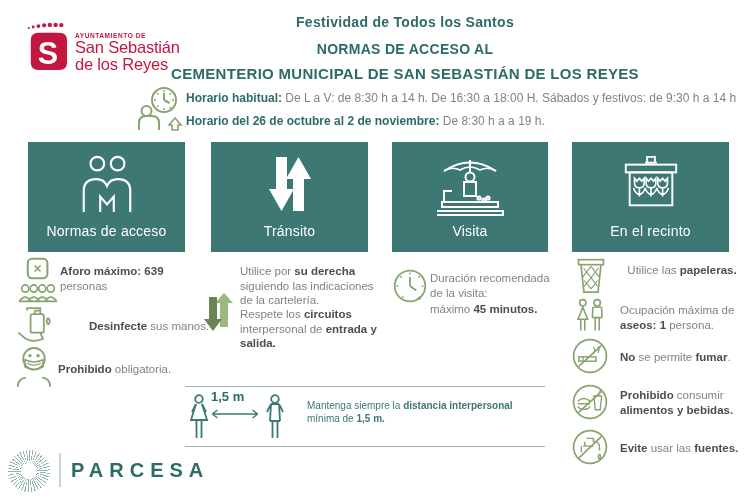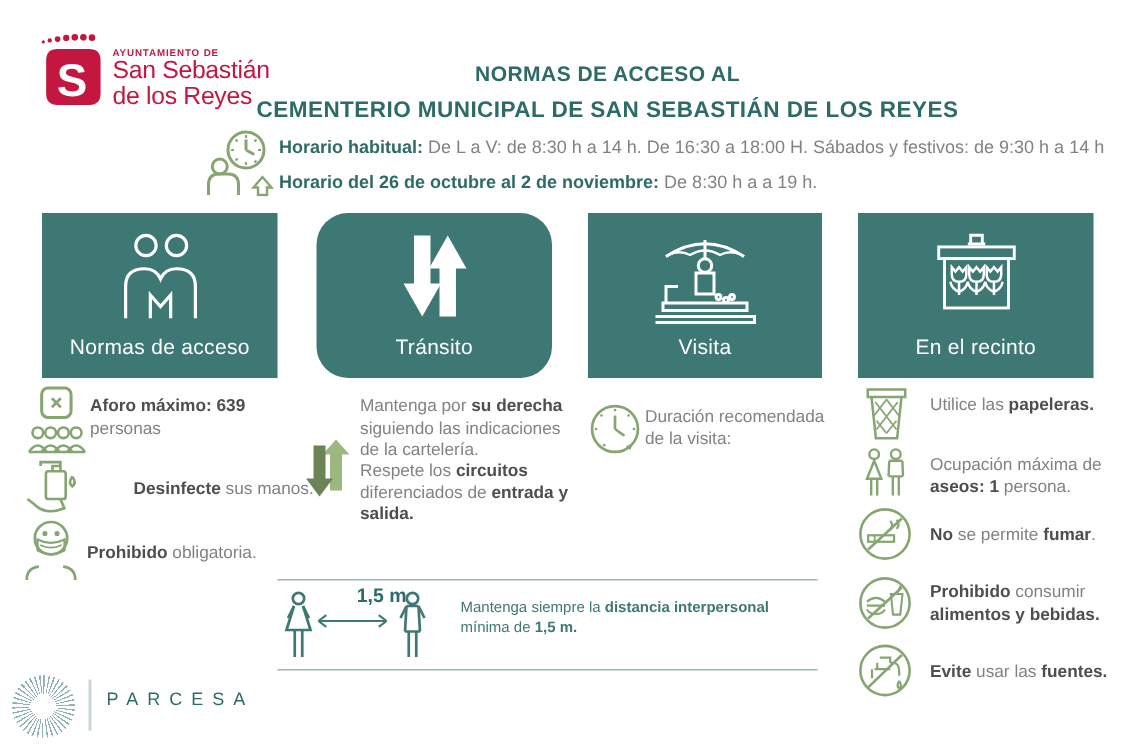--- a/index.html
+++ b/index.html
@@ -21,39 +21,39 @@
          font-weight:bold;font-size:14px;letter-spacing:.3px;}
   .t1{top:14px;} .t2{top:41px;} .t3{top:65px;font-size:15px;}
   .sched{font-size:12px;color:var(--gray);white-space:nowrap;}
   .sched .b{color:var(--teal-dark);}
   .sch1{left:186px;top:91px;text-align:right;} .sch2{left:186px;top:114px;}
   
   .card{top:142px;height:110px;background:var(--teal);color:#fff;}
   .card .lbl{position:absolute;left:0;right:0;bottom:13px;text-align:center;
              font-size:14px;letter-spacing:.2px;}
   .card .cic{position:absolute;left:50%;transform:translateX(-50%);top:11px;color:#fff;}
-  .c1{left:28px;width:157px;} .c2{left:211px;width:157px;border-radius:21px;}
+  .c1{left:28px;width:157px;} .c2{left:211px;width:157px;}
   .c3{left:392px;width:156px;} .c4{left:572px;width:157px;}
   
   .txt{font-size:11.5px;line-height:1.28;color:var(--gray);}
   .gic{color:var(--green);} .tic{color:var(--teal);}
   
   .distbox{left:185px;top:386px;width:360px;height:59px;
            border-top:1px solid var(--line);border-bottom:1px solid var(--line);}
-  .dist-label{left:211px;top:389px;width:60px;text-align:right;font-size:13px;
+  .dist-label{left:211px;top:389px;width:60px;text-align:left;font-size:13px;
               font-weight:bold;color:var(--teal-dark);}
   .dist-text{left:307px;top:399px;width:240px;font-size:10px;line-height:1.3;color:var(--teal);}
   .dist-text .b{color:var(--teal);}
   
   .sunburst{left:8px;top:450px;width:42px;height:42px;border-radius:50%;
     background:
       radial-gradient(circle at center,#fff 0 8px,rgba(255,255,255,0) 8px),
       repeating-conic-gradient(var(--teal-light) 0deg 3deg,#fff 3deg 9.5deg);}
   .fdivider{left:59px;top:453px;width:2px;height:34px;background:#c7d6d5;}
-  .brand{left:71px;top:459px;font-size:12px;font-weight:normal;color:var(--teal-dark);letter-spacing:6px;}
+  .brand{left:71px;top:459px;font-size:20px;font-weight:bold;color:var(--teal-dark);letter-spacing:6px;}
   svg{display:block;}
 </style>
 </head>
 <body>
 
 <div class="canvas">
 
   <div class="abs logo">
     <span>
       <svg width="42" height="56" viewBox="0 0 44 58">
@@ -70,20 +70,21 @@
         <text x="23" y="46" text-anchor="middle" font-size="32" font-weight="bold" fill="#fff" font-family="Liberation Sans, sans-serif">S</text>
       </svg>
     </span>
     <div class="logo-txt">
       <div class="logo-small">AYUNTAMIENTO DE</div>
       <div class="logo-big">San Sebastián</div>
       <div class="logo-big">de los Reyes</div>
     </div>
   </div>
 
+  <div class="abs title t1">Festividad de Todos los Santos</div>
   <div class="abs title t3">CEMENTERIO MUNICIPAL DE SAN SEBASTIÁN DE LOS REYES</div>
   <div class="abs title t2">NORMAS DE ACCESO AL</div>
 
   <span class="abs gic" style="left:137px;top:85px;">
     <svg width="46" height="46" viewBox="0 0 46 46" fill="none" stroke="currentColor" stroke-width="2">
       <circle cx="27" cy="15" r="12"></circle>
       <path d="M27 5v2 M27 23v2 M17 15h2 M35 15h2 M20 8l1.4 1.4 M34 8l-1.4 1.4 M20 22l1.4-1.4 M34 22l-1.4 1.4" stroke-width="1.4"></path>
       <path d="M27 15 V8 M27 15 L32.5 18"></path>
       <circle cx="9.5" cy="26" r="5"></circle>
       <path d="M2 45 v-7 q0-7 7-7 h6 q7 0 7 7 v7"></path>
@@ -180,54 +181,55 @@
       <circle cx="20" cy="15" r="12"></circle>
       <circle cx="15.5" cy="11.5" r="0.9" fill="currentColor"></circle>
       <circle cx="24.5" cy="11.5" r="0.9" fill="currentColor"></circle>
       <path d="M10 16 Q20 21 30 16 L30 24 Q20 30 10 24 Z" stroke-width="1.7"></path>
       <path d="M12 20 Q20 24 28 20" stroke-width="1.2"></path>
       <path d="M2 46 q0-9 9-10 M38 46 q0-9-9-10"></path>
     </svg>
   </span>
   <div class="abs txt" style="left:58px;top:362px;width:130px;"><span class="b">Prohibido</span><span> obligatoria.</span></div>
 
-  <div class="abs txt" style="left:240px;top:264px;width:138px;"><span>Mantenga por </span><span class="b">su derecha</span><span> siguiendo las indicaciones de la cartelería.</span></div>
+  <div class="abs txt" style="left:240px;top:264px;width:138px;"><span>Utilice por </span><span class="b">su derecha</span><span> siguiendo las indicaciones de la cartelería.</span></div>
   <span class="abs" style="left:204px;top:291px;">
     <svg width="30" height="42" viewBox="0 0 30 42">
       <polygon points="16,36 16,12 11,12 20,2 29,12 24,12 24,36" fill="var(--green-light)"></polygon>
       <polygon points="5,6 13,6 13,28 18,28 9,40 0,28 5,28" fill="var(--green-dark)"></polygon>
     </svg>
   </span>
-  <div class="abs txt" style="left:240px;top:307px;width:142px;"><span>Respete los </span><span class="b">circuitos</span><span> diferenciados de </span><span class="b">entrada y salida.</span></div>
+  <div class="abs txt" style="left:240px;top:307px;width:142px;"><span>Respete los </span><span class="b">circuitos</span><span> interpersonal de </span><span class="b">entrada y salida.</span></div>
 
   <span class="abs gic" style="left:392px;top:268px;">
     <svg width="36" height="36" viewBox="0 0 40 40" fill="none" stroke="currentColor" stroke-width="2">
       <circle cx="20" cy="20" r="17"></circle>
       <g fill="currentColor" stroke="none">
         <circle cx="20" cy="6" r="1"></circle>
           <circle cx="30" cy="10" r="1"></circle>
           <circle cx="34" cy="20" r="1"></circle>
         <circle cx="10" cy="10" r="1"></circle>
           <circle cx="6" cy="20" r="1"></circle>
           <circle cx="12" cy="32" r="1"></circle>
       </g>
       <path d="M20 20 L20 10 M20 20 L27 25"></path>
       <path d="M28 33 l5-2.5 -1.5 5 z" fill="currentColor" stroke="none"></path>
     </svg>
   </span>
   <div class="abs txt" style="left:430px;top:271px;width:135px;"><span>Duración recomendada de la visita:</span></div>
+  <div class="abs txt" style="left:430px;top:302px;width:135px;"><span>máximo </span><span class="b">45 minutos.</span></div>
 
   <span class="abs gic" style="left:576px;top:257px;">
     <svg width="30" height="37" viewBox="0 0 36 44" fill="none" stroke="currentColor" stroke-width="2">
       <rect x="3" y="3" width="30" height="6"></rect>
       <path d="M6 9 L9.5 42 H26.5 L30 9"></path>
       <path d="M9 13 L26 35 M27 13 L10 35 M18 11 L8 24 M18 11 L28 24 M10 28 L18 38 M26 28 L18 38" stroke-width="1.4"></path>
     </svg>
   </span>
-  <div class="abs txt" style="left:620px;top:263px;width:124px;"><span>Utilice las </span><span class="b">papeleras.</span></div>
+  <div class="abs txt" style="left:620px;top:263px;width:124px;text-align:center;"><span>Utilice las </span><span class="b">papeleras.</span></div>
 
   <span class="abs gic" style="left:574px;top:298px;">
     <svg width="32" height="36" viewBox="0 0 40 44" fill="none" stroke="currentColor" stroke-width="2">
       <circle cx="11" cy="5.5" r="4"></circle>
       <path d="M11 11 L5 26 H17 Z M8.5 26 V40 M13.5 26 V40"></path>
       <circle cx="29" cy="5.5" r="4"></circle>
       <path d="M23.5 11 H34.5 M23.5 11 L23 24 M34.5 11 L35 24 M26.5 24 V40 M31.5 24 V40 M23 24 H35"></path>
     </svg>
   </span>
   <div class="abs txt" style="left:620px;top:303px;width:124px;"><span>Ocupación máxima de </span><span class="b">aseos: 1</span><span> persona.</span></div>

